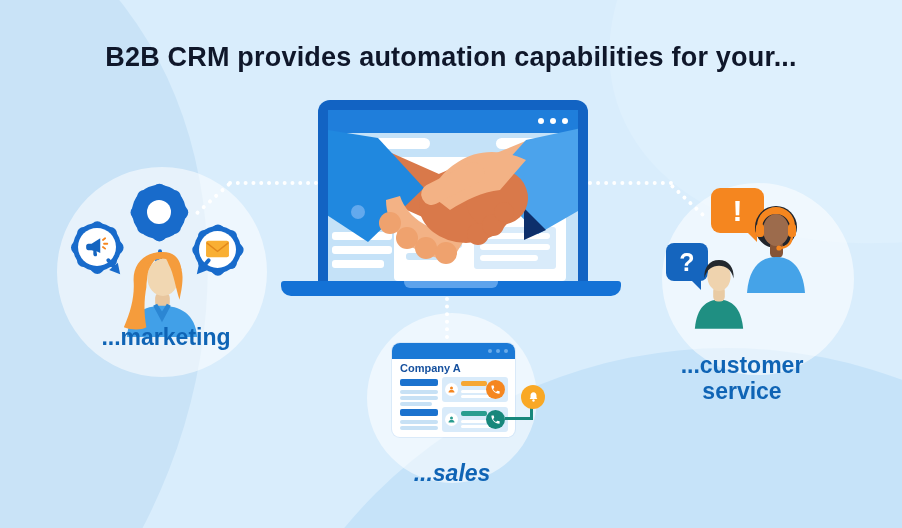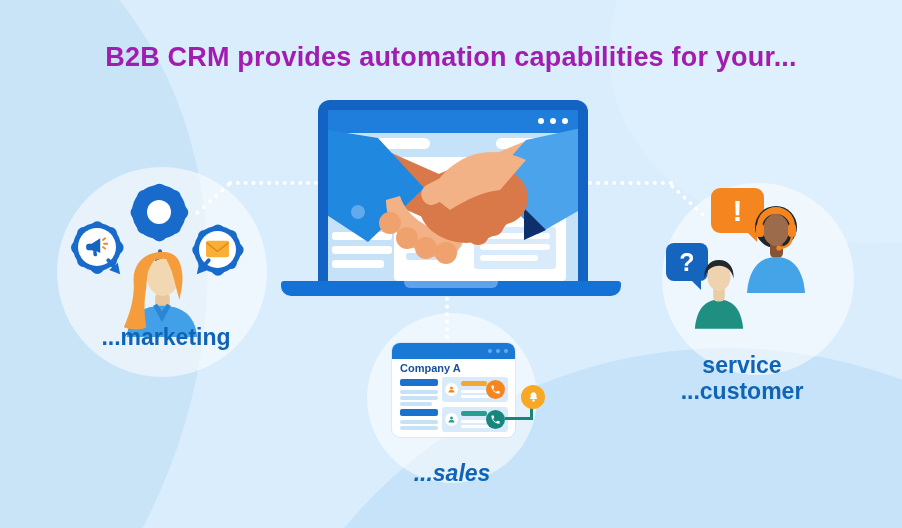--- a/index.html
+++ b/index.html
@@ -9,21 +9,21 @@
     font-family:"Liberation Sans","DejaVu Sans",sans-serif;
   }
   
   .swirl{position:absolute;border-radius:50%;}
   .swirl-tl{left:-600px;top:-140px;width:790px;height:960px;background:#c9e3f7;transform:rotate(26deg);}
   .swirl-tr{left:600px;top:-240px;width:700px;height:470px;background:#def0fd;transform:rotate(-18deg);}
   .swirl-bottom{left:230px;top:348px;width:994px;height:994px;background:#c6e3f9;}
   
   .headline{
     position:absolute;left:0;top:42px;width:902px;text-align:center;
-    font-size:27px;font-weight:700;color:#a21caf;letter-spacing:.2px;
+    font-size:27px;font-weight:700;color:#0f172a;letter-spacing:.2px;
   }
   
   .halo{position:absolute;border-radius:50%;background:rgba(255,255,255,.55);}
   .halo-marketing{left:57px;top:167px;width:210px;height:210px;}
   .halo-sales{left:367px;top:313px;width:170px;height:170px;}
   .halo-cs{left:662px;top:183px;width:192px;height:192px;}
   
   .dot-h{position:absolute;border-top:4px dotted #fff;height:0;}
   .dot-v{position:absolute;border-left:4px dotted #fff;width:0;}
   .dot-d{position:absolute;border-top:4px dotted #fff;height:0;transform-origin:left center;}
@@ -285,17 +285,17 @@
     <path d="M50 32 C50 41 44 45 37 45" stroke="#f5861f" stroke-width="2.5" fill="none"></path>
     <circle cx="37" cy="45" r="2.6" fill="#f5861f"></circle>
   </svg>
   <svg class="abs" style="left:690px;top:250px;" width="58" height="80" viewBox="0 0 60 80">
     <path d="M5 80 C7 58 17 50 30 50 C43 50 53 58 55 80 Z" fill="#1f8f82"></path>
     <rect x="24" y="36" width="12" height="16" rx="5" fill="#e9cba4"></rect>
     <ellipse cx="30" cy="26" rx="12" ry="15" fill="#efd3ae"></ellipse>
     <path d="M30 9 C20 9 14 17 15 28 C17 19 23 15 30 15 C37 15 43 19 45 28 C46 17 40 9 30 9 Z" fill="#23282e"></path>
   </svg>
   <div class="sec-label" style="left:652px;top:352px;width:180px;">
+    <div>...customer</div>
     <div>service</div>
-    <div>...customer</div>
   </div>
 
 </div>
 
 </body></html>

